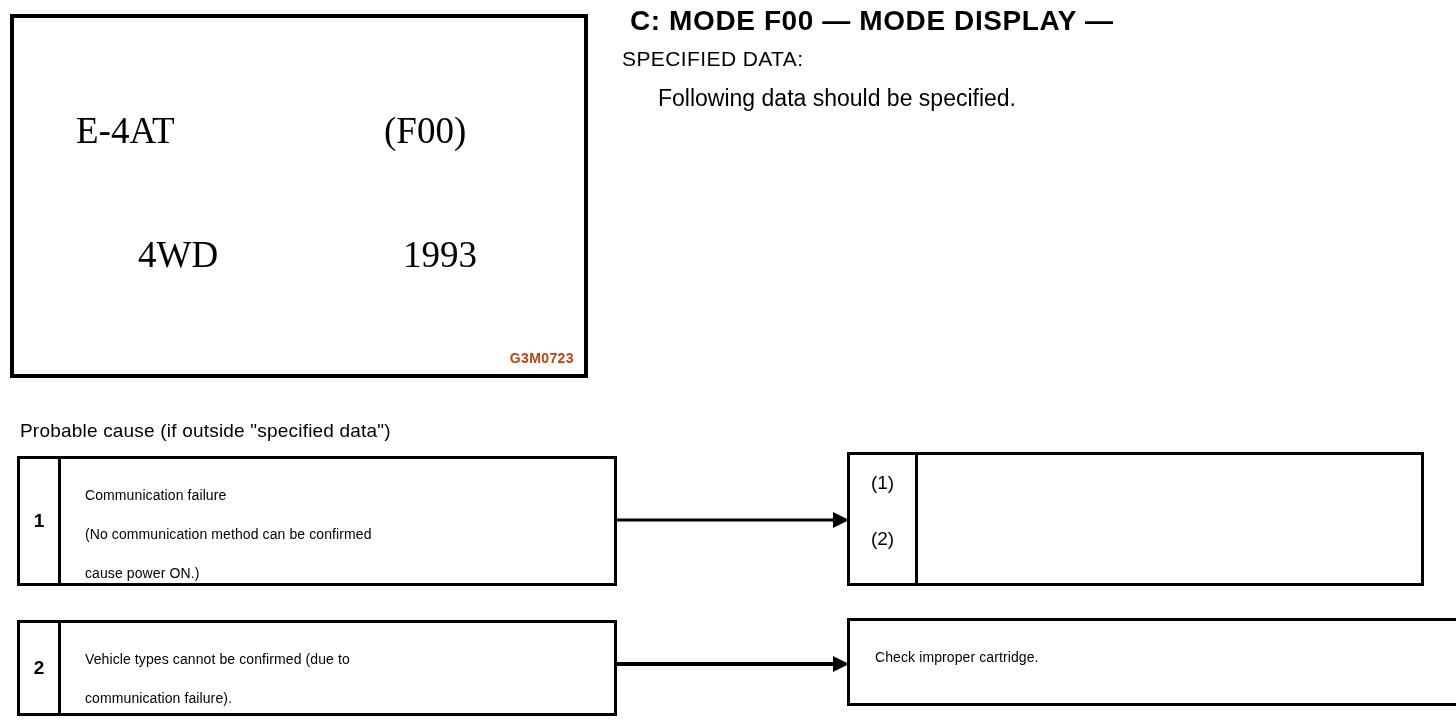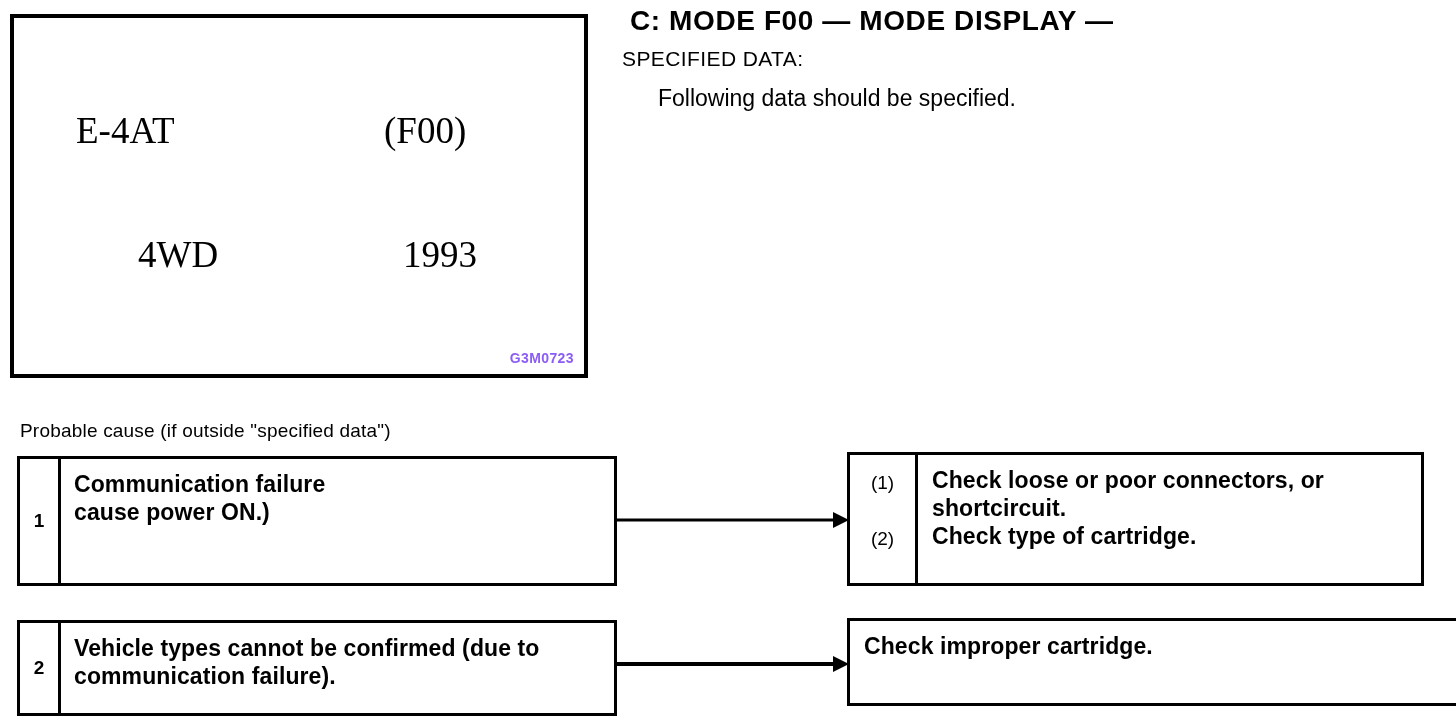--- a/index.html
+++ b/index.html
@@ -48,21 +48,21 @@
   #cell-year       { left: 389px; top: 218px; }
 
   #figure-code {
     position: absolute;
     right: 10px;
     bottom: 8px;
     font-family: "Liberation Sans", sans-serif;
     font-size: 14px;
     font-weight: bold;
     letter-spacing: 0.4px;
-    color: #8b5cf6;
+    color: #c2410c;
   }
 
   
   #heading-block {
     position: absolute;
     left: 622px;
     top: 0px;
     width: 820px;
   }
   #section-title {
@@ -153,23 +153,23 @@
     height: 28px;
   }
   .step-num.spacer-below { margin-bottom: 28px; }
 
   .text-cell {
     flex: 1;
     padding: 11px 10px 0 13px;
     box-sizing: border-box;
   }
   .text-cell p {
-    margin: 0;
-    font-size: 23px;
-    font-weight: bold;
+    margin: 11px;
+    font-size: 14px;
+    font-weight: normal;
     line-height: 28px;
     letter-spacing: 0.1px;
     white-space: nowrap;
   }
   .action-box .text-cell { padding-left: 14px; }
 
   
   .arrow {
     position: absolute;
     height: 16px;
@@ -199,41 +199,37 @@
 </div>
 
 <div id="probable-cause-caption">Probable cause (if outside "specified data")</div>
 
 <div class="flow-row" id="flow-row-1">
 
   <div class="cause-box" id="cause-box-1">
     <div class="index-cell">1</div>
     <div class="text-cell">
       <p>Communication failure</p>
+      <p>(No communication method can be confirmed</p>
       <p>cause power ON.)</p>
     </div>
   </div>
 
   <div class="arrow" id="arrow-1">
     <svg width="232" height="16" viewBox="0 0 232 16" xmlns="http://www.w3.org/2000/svg">
       <line x1="0" y1="8" x2="218" y2="8" stroke="#000" stroke-width="3"></line>
       <polygon points="216,0 232,8 216,16" fill="#000"></polygon>
     </svg>
   </div>
 
   <div class="action-box" id="action-box-1">
     <div class="steps-cell">
       <span class="step-num spacer-below">(1)</span>
       <span class="step-num">(2)</span>
     </div>
-    <div class="text-cell">
-      <p>Check loose or poor connectors, or</p>
-      <p>shortcircuit.</p>
-      <p>Check type of cartridge.</p>
-    </div>
   </div>
 </div>
 
 <div class="flow-row" id="flow-row-2">
 
   <div class="cause-box" id="cause-box-2">
     <div class="index-cell">2</div>
     <div class="text-cell">
       <p>Vehicle types cannot be confirmed (due to</p>
       <p>communication failure).</p>

